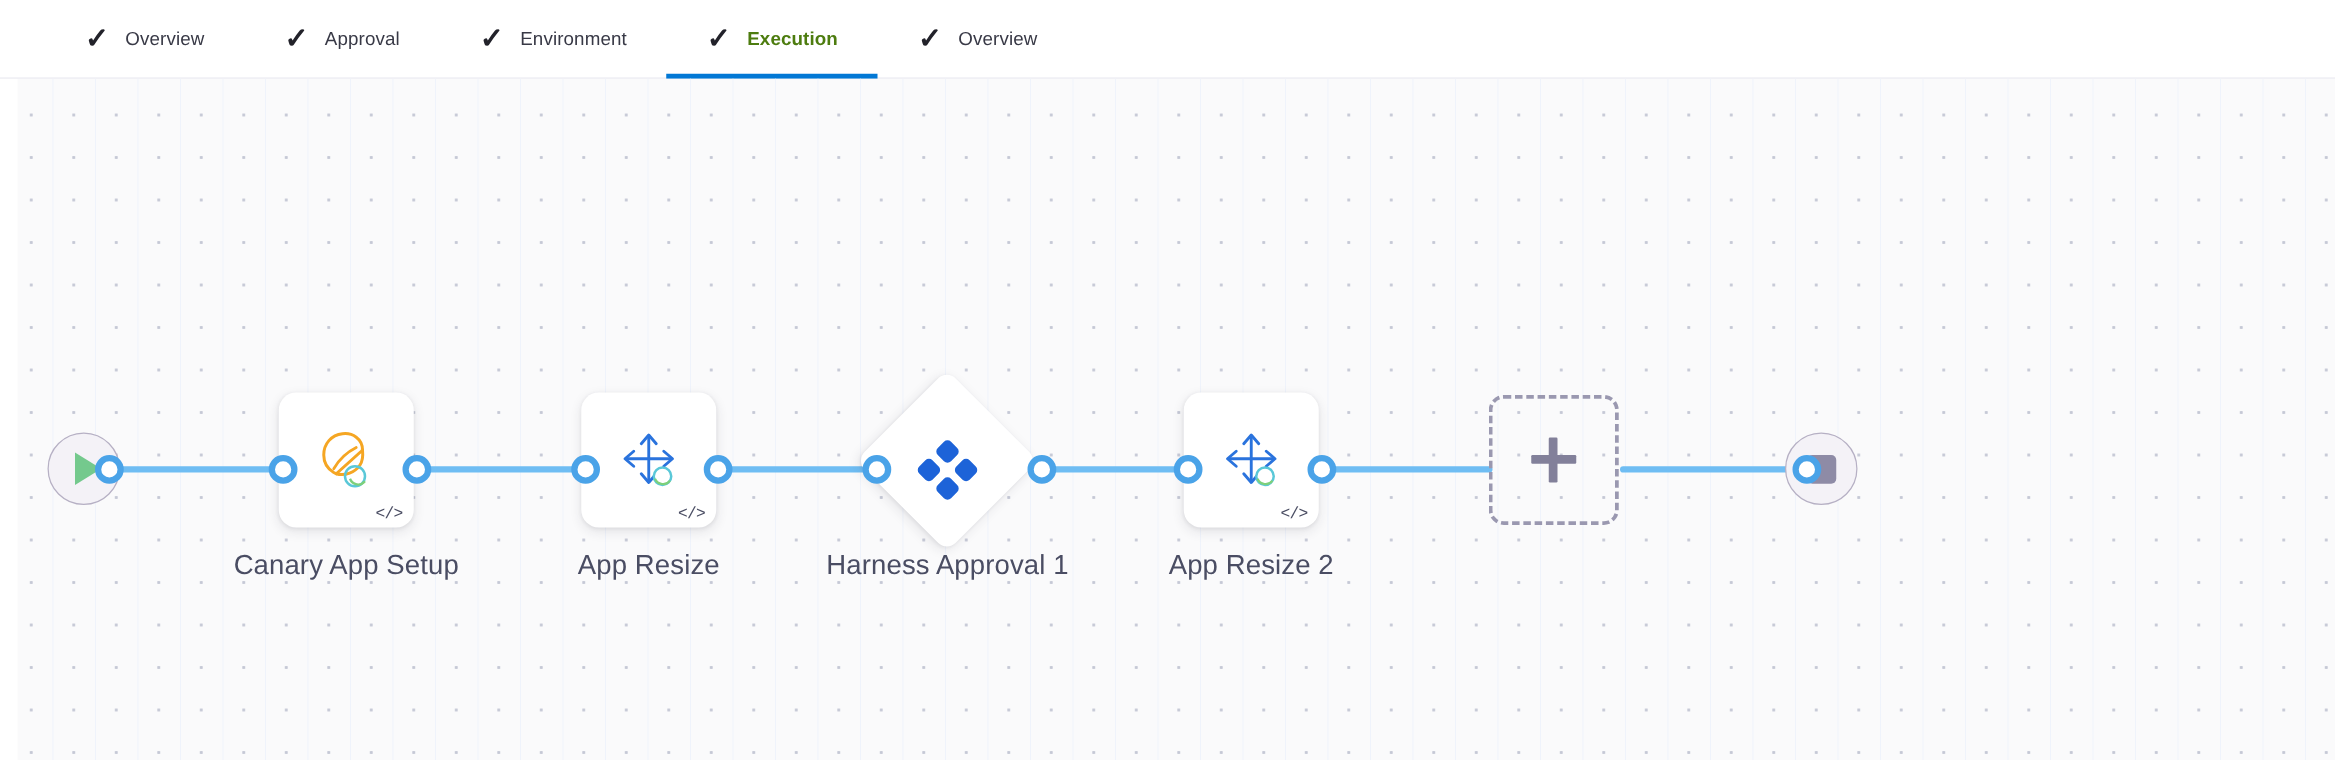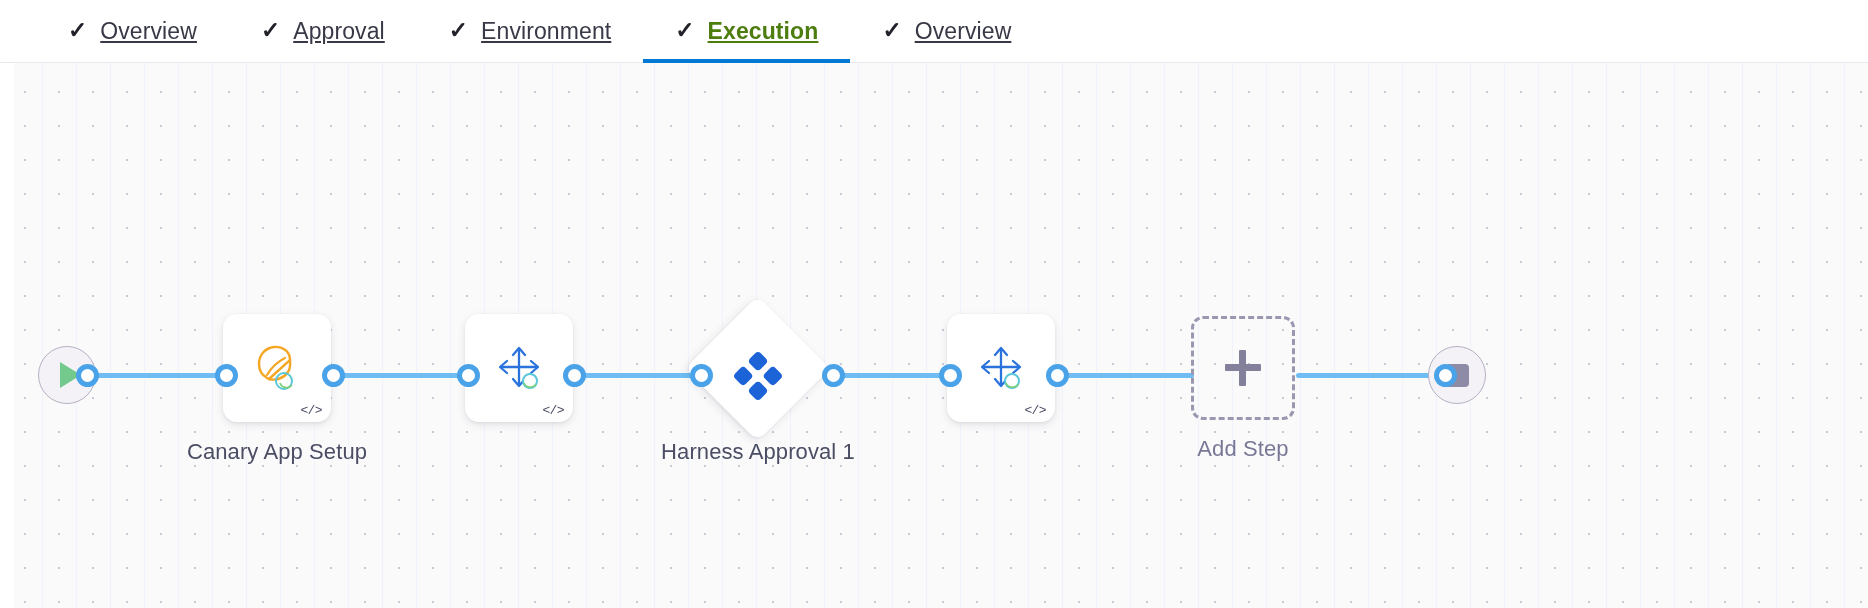--- a/index.html
+++ b/index.html
@@ -25,21 +25,21 @@
     display:flex;align-items:center;gap:13px;
     padding:0 32px;
     box-sizing:border-box;
     cursor:pointer;
   }
   .tab .chk{
     font-size:23px;line-height:1;color:#22222a;font-weight:700;
     display:block;margin-top:-2px;
   }
   .tab .tlabel{
-    font-size:23px;color:#383946;letter-spacing:0.1px;white-space:nowrap;text-decoration:underline;
+    font-size:15px;color:#383946;letter-spacing:0.1px;white-space:nowrap;
   }
   .tab.active .tlabel{font-weight:700;color:#4d7c0f;}
   .tab.active .tab-underline{
     position:absolute;left:0;right:0;bottom:0;height:4px;background:#0278d5;
   }
 
   
   .canvas{
     position:absolute;left:0;top:63px;width:1868px;height:545px;
     background-color:#fafafb;
@@ -202,20 +202,21 @@
             <polyline points="41,22 48,28 41,34"></polyline>
           </g>
           <path d="M40 42 m-7,0 a7,7 0 1,0 14,0 a7,7 0 1,0 -14,0" fill="#ffffff" stroke="#5ac8d8" stroke-width="2"></path>
           <path d="M34 44 a7,7 0 0 0 12,1.5" fill="none" stroke="#7ed07a" stroke-width="1.7"></path>
         </svg>
       </div>
       <div class="codeicon">&lt;/&gt;</div>
     </div>
     <div class="dot" style="left:457px;"></div>
     <div class="dot" style="left:563px;"></div>
+    <div class="nlabel" style="left:399px;">App Resize</div>
 
     <div class="diamond" style="left:706px;"></div>
     <div class="diamond-icon" style="left:730px;">
       <svg width="56" height="56" viewBox="0 0 56 56">
         <g fill="#1d63d8">
           <path d="M28 2 L54 28 L28 54 L2 28 Z" opacity="0"></path>
           <g transform="translate(28,28) rotate(45) translate(-28,-28)">
             <rect x="10" y="10" width="15" height="15" rx="4"></rect>
             <rect x="31" y="10" width="15" height="15" rx="4"></rect>
             <rect x="10" y="31" width="15" height="15" rx="4"></rect>
@@ -240,24 +241,24 @@
             <polyline points="41,22 48,28 41,34"></polyline>
           </g>
           <path d="M40 42 m-7,0 a7,7 0 1,0 14,0 a7,7 0 1,0 -14,0" fill="#ffffff" stroke="#5ac8d8" stroke-width="2"></path>
           <path d="M34 44 a7,7 0 0 0 12,1.5" fill="none" stroke="#7ed07a" stroke-width="1.7"></path>
         </svg>
       </div>
       <div class="codeicon">&lt;/&gt;</div>
     </div>
     <div class="dot" style="left:939px;"></div>
     <div class="dot" style="left:1046px;"></div>
+    <div class="nlabel" style="left:881px;">App Resize 2</div>
 
     <div class="addstep" style="left:1191px;">
       <div class="plus"></div>
     </div>
-    <div class="nlabel muted" style="left:1123px;">Add Step</div>
 
     <div class="dot" style="left:1434px;"></div>
     <div class="terminal" style="left:1428px;">
       <div class="stop-sq"></div>
     </div>
   </div>
 </div>
 
 </body></html>

